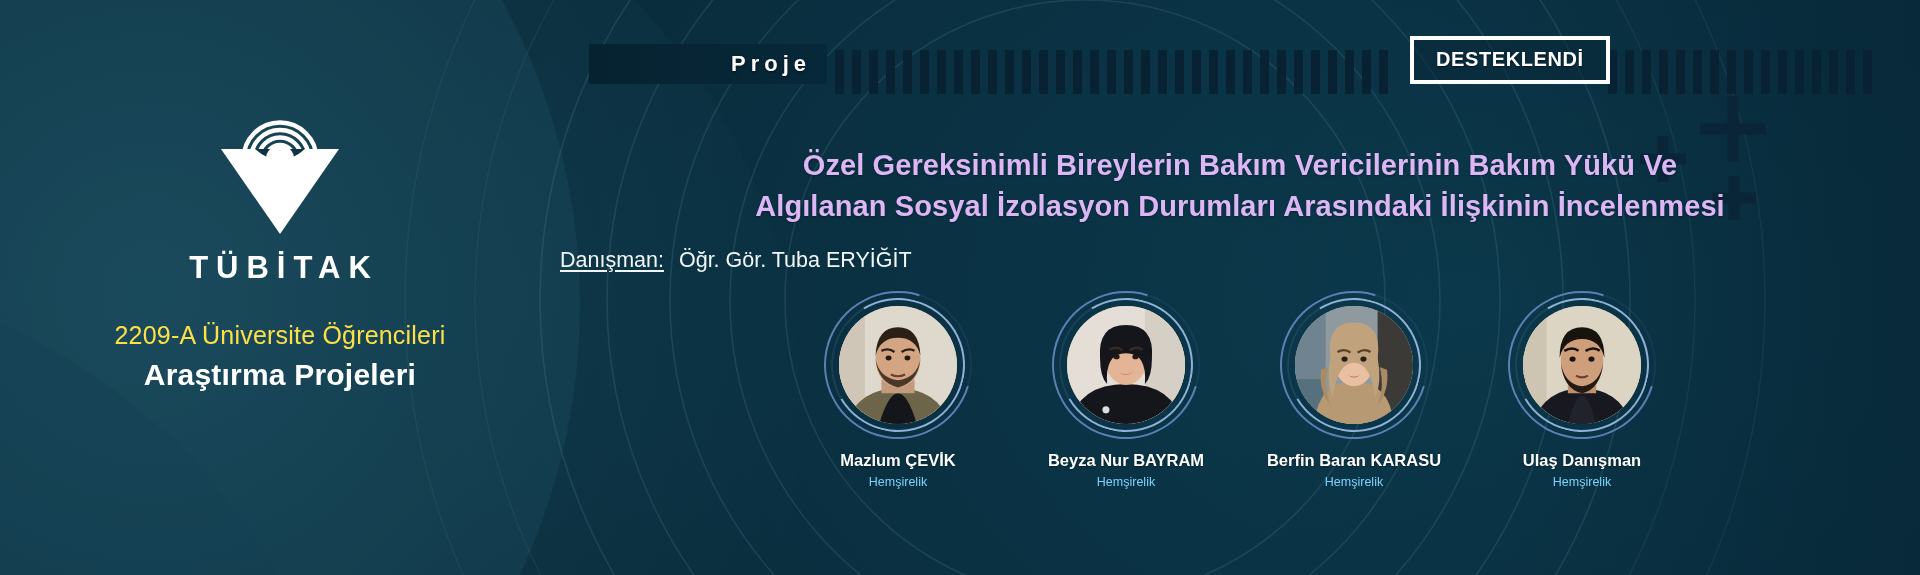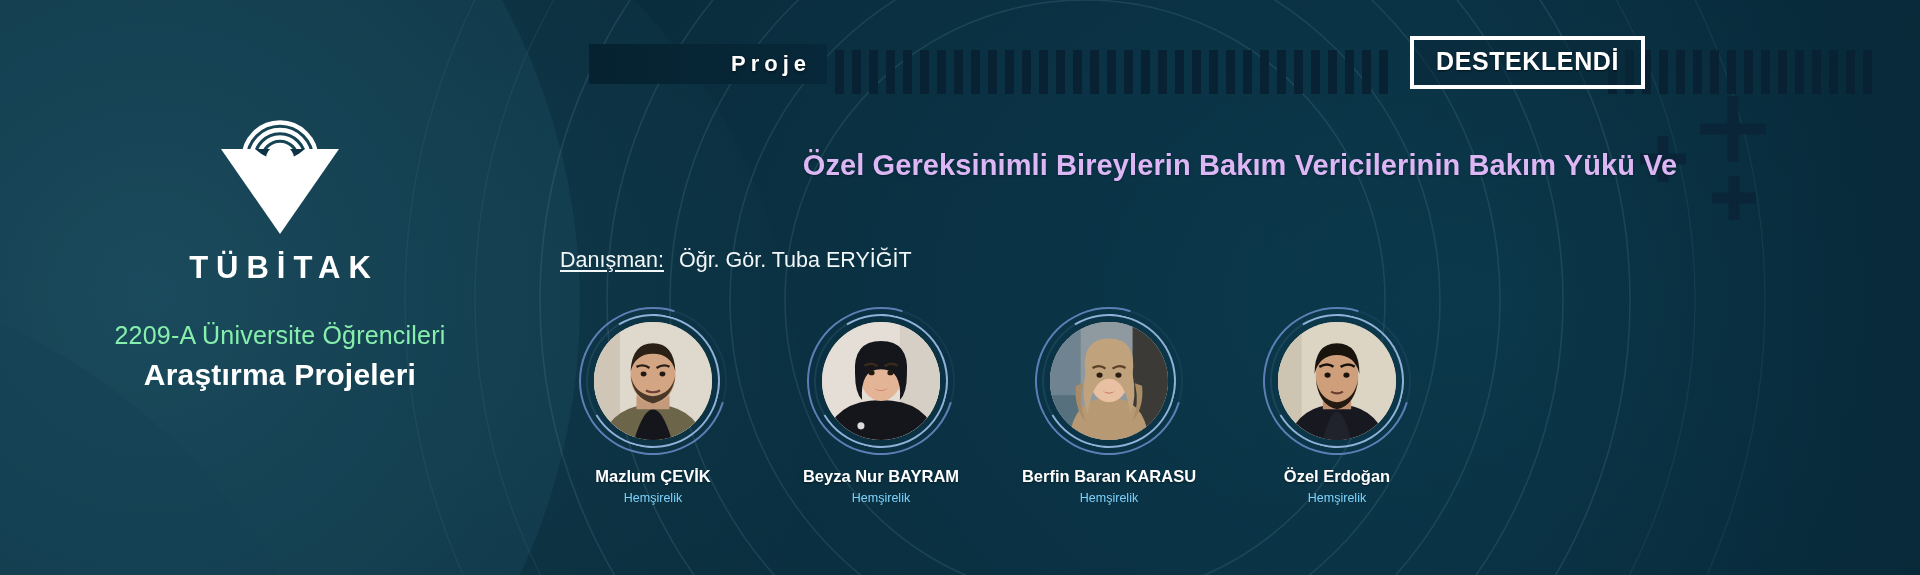--- a/index.html
+++ b/index.html
@@ -125,21 +125,21 @@
   .badge {
     position: absolute;
     left: 1410px; top: 36px;
     padding: 9px 22px 11px;
     border: 4px solid #ffffff;
     background: rgba(9,40,56,0.55);
     z-index: 6;
   }
   .badge-text {
     color: #ffffff;
-    font-size: 25px;
+    font-size: 20px;
     font-weight: 700;
     letter-spacing: 0.6px;
     line-height: 1;
     white-space: nowrap;
     text-shadow: 0 1px 2px rgba(0,0,0,0.55);
   }
 
   
   .left-panel {
     position: absolute;
@@ -155,21 +155,21 @@
   .tubitak-word {
     margin-top: 12px;
     color: #ffffff;
     font-size: 31px;
     font-weight: 700;
     letter-spacing: 8px;
     padding-left: 8px;
   }
   .prog-line1 {
     margin-top: 35px;
-    color: #86efac;
+    color: #fde047;
     font-size: 25px;
     font-weight: 400;
     letter-spacing: 0.2px;
   }
   .prog-line2 {
     margin-top: 8px;
     color: #ffffff;
     font-size: 30px;
     font-weight: 700;
     letter-spacing: 0.2px;
@@ -206,24 +206,24 @@
   }
   .advisor-label {
     text-decoration: underline;
     text-underline-offset: 3px;
     font-weight: 400;
   }
   .advisor-name { margin-left: 9px; }
 
   .people {
     position: absolute;
-    left: 0; top: 307px;
+    left: 0; top: 291px;
     width: 1360px;
     display: flex;
-    justify-content: flex-start;
+    justify-content: center;
     gap: 42px;
   }
   .person { width: 186px; display: flex; flex-direction: column; align-items: center; }
 
   .ring-wrap {
     position: relative;
     width: 148px; height: 148px;
   }
   .ring-outer {
     position: absolute; inset: 0;
@@ -368,20 +368,21 @@
     </svg>
     <div class="tubitak-word">TÜBİTAK</div>
     <div class="prog-line1">2209-A Üniversite Öğrencileri</div>
     <div class="prog-line2">Araştırma Projeleri</div>
   </div>
 
   <div class="right-panel">
 
     <div class="project-title">
       <span>Özel Gereksinimli Bireylerin Bakım Vericilerinin Bakım Yükü Ve</span><br>
+      <span>Algılanan Sosyal İzolasyon Durumları Arasındaki İlişkinin İncelenmesi</span>
     </div>
 
     <div class="advisor">
       <span class="advisor-label">Danışman:</span>
       <span class="advisor-name">Öğr. Gör. Tuba ERYİĞİT</span>
     </div>
 
     <div class="people">
 
       <div class="person">
@@ -477,19 +478,19 @@
               <path d="M31 44 q0 -26 19 -26 q19 0 19 26 q-4 -16 -19 -16 q-15 0 -19 16 Z" fill="#19130d"></path>
               <path d="M32 48 q2 22 18 26 q16 -4 18 -26 q-3 18 -18 20 q-15 -2 -18 -20 Z" fill="#241a11"></path>
               <ellipse cx="42" cy="45" rx="2.6" ry="2.2" fill="#1b140d"></ellipse>
               <ellipse cx="58" cy="45" rx="2.6" ry="2.2" fill="#1b140d"></ellipse>
               <path d="M35 38 q7 -4 12 0" stroke="#19130d" stroke-width="2.2" fill="none"></path>
               <path d="M53 38 q7 -4 12 0" stroke="#19130d" stroke-width="2.2" fill="none"></path>
               <path d="M45 59 q5 3 10 0" stroke="#6a3d30" stroke-width="1.8" fill="none"></path>
             </svg>
           </div>
         </div>
-        <div class="person-name">Özel Erdoğan</div>
+        <div class="person-name">Ulaş Danışman</div>
         <div class="person-dept">Hemşirelik</div>
       </div>
 
     </div>
   </div>
 </div>
 
 </body></html>

